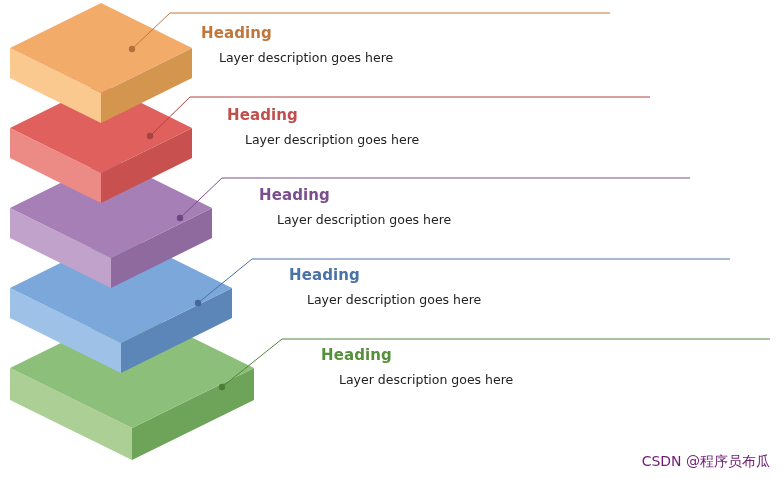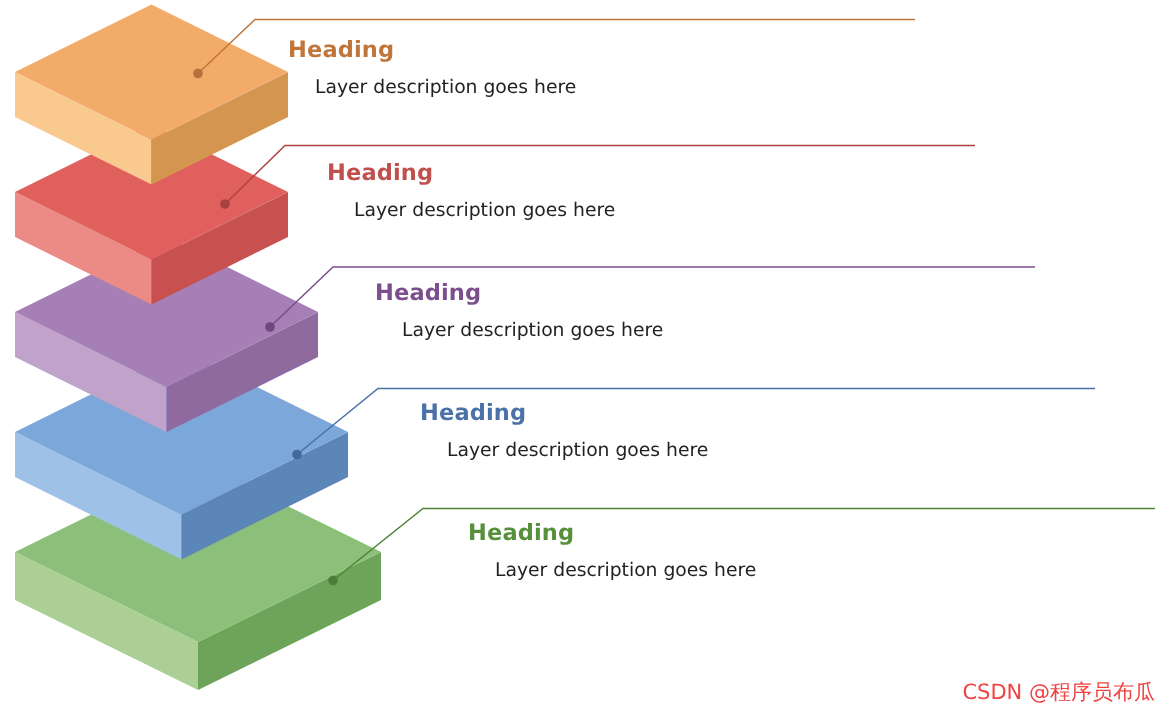--- a/index.html
+++ b/index.html
@@ -27,20 +27,21 @@
     position: absolute;
     left: 0;
     top: 0;
     width: 782px;
     height: 481px;
     display: block;
   }
 
   .callout {
     position: absolute;
+    margin-left: 9px;
   }
 
   .callout-heading {
     font-size: 15px;
     font-weight: bold;
     line-height: 18px;
     white-space: nowrap;
     letter-spacing: 0.1px;
   }
 
@@ -136,15 +137,15 @@
       <div class="callout" style="left: 280px; top: 266px;">
         <div class="callout-heading" style="color: rgb(74, 114, 168);">Heading</div>
         <div class="callout-desc">Layer description goes here</div>
       </div>
       <div class="callout" style="left: 312px; top: 346px;">
         <div class="callout-heading" style="color: rgb(86, 144, 59);">Heading</div>
         <div class="callout-desc">Layer description goes here</div>
       </div>
     </div>
 
-  <div id="watermark" style="color: #ef4444; margin-left: 48px;">CSDN @程序员布瓜</div>
+  <div id="watermark" style="color: #701a75; margin-left: 48px;">CSDN @程序员布瓜</div>
 
 </div>
 
 </body></html>

